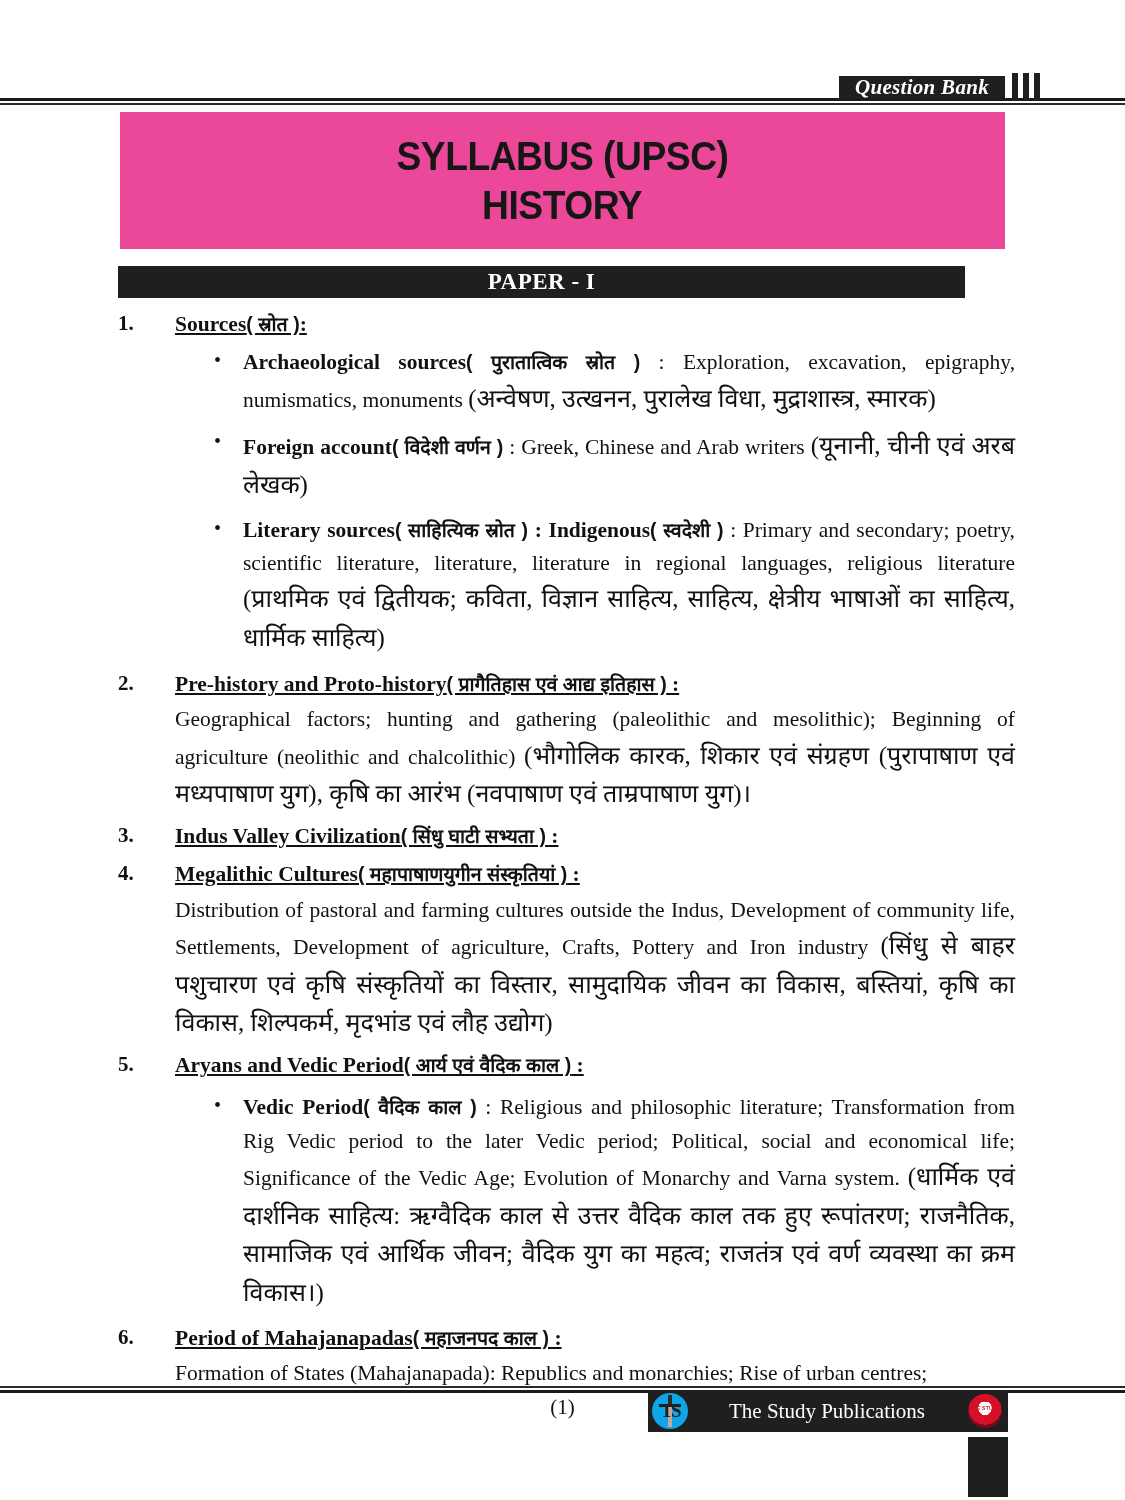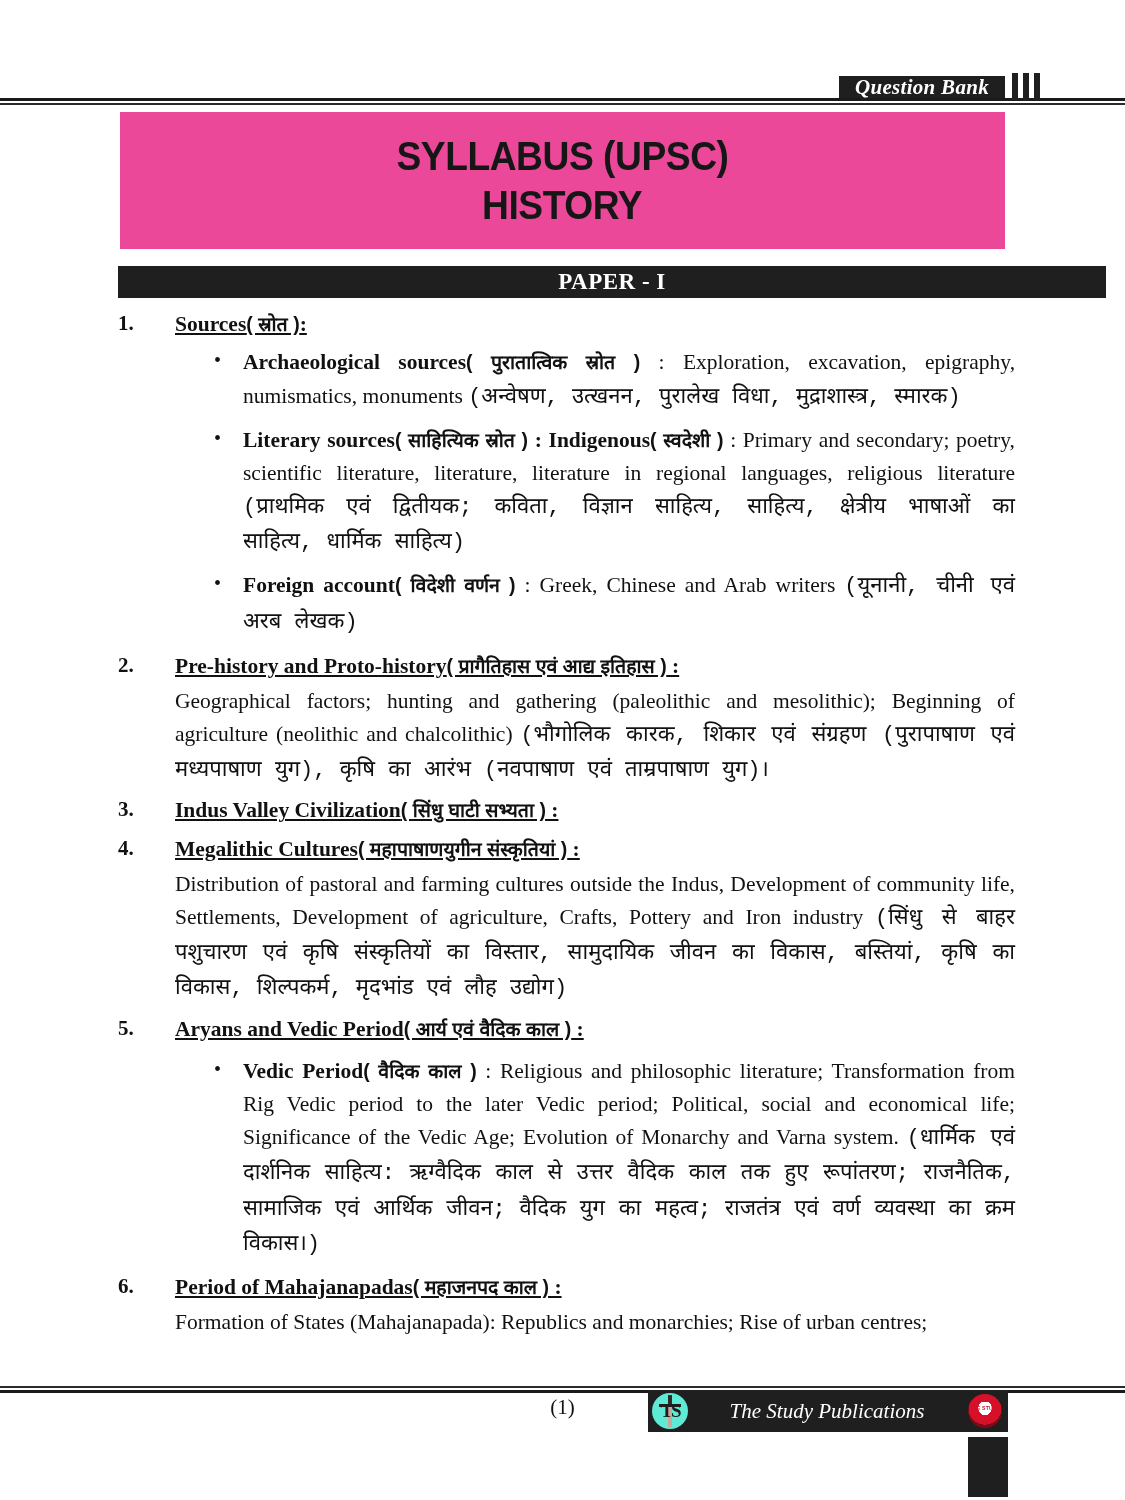--- a/index.html
+++ b/index.html
@@ -102,21 +102,21 @@
     letter-spacing: -0.5px;
     text-align: center;
     transform: scaleX(0.93);
   }
 
   
   .paper-bar {
     position: absolute;
     left: 118px;
     top: 266px;
-    width: 988px;
+    width: 847px;
     height: 32px;
     background: #1f1f1f;
     color: #ffffff;
     display: flex;
     align-items: center;
     justify-content: center;
     font-weight: bold;
     font-size: 23px;
     letter-spacing: 0.5px;
   }
@@ -171,22 +171,22 @@
   .bullet::before {
     content: "\2022";
     position: absolute;
     left: 4px;
     top: -1px;
     font-size: 20px;
     line-height: 1.55;
   }
   .bullet b { font-weight: bold; }
   .dev {
-    font-family: Liberation Mono, monospace;
-    font-size: 22px;
+    font-family: Liberation Serif, serif;
+    font-size: 25px;
   }
   .dev-b {
     font-family: "Liberation Sans", "DejaVu Sans", sans-serif;
     font-size: 19.5px;
     font-weight: bold;
   }
 
   
   .page-num {
     position: absolute;
@@ -203,21 +203,21 @@
     width: 360px;
     height: 42px;
     background: #1f1f1f;
     display: flex;
     align-items: center;
   }
   .brand-logo {
     width: 36px;
     height: 36px;
     border-radius: 50%;
-    background: #5eead4;
+    background: #0ea5e9;
     margin-left: 4px;
     position: relative;
     flex: 0 0 auto;
     overflow: hidden;
   }
   .brand-logo .sword {
     position: absolute;
     left: 16px;
     top: 2px;
     width: 4px;
@@ -241,21 +241,20 @@
     font-size: 19px;
     color: #1f1f1f;
     letter-spacing: -2px;
   }
   .brand-name {
     flex: 1 1 auto;
     text-align: center;
     color: #ffffff;
     font-size: 21px;
     padding-right: 2px;
-    font-style: italic;
   }
   .brand-seal {
     width: 34px;
     height: 34px;
     border-radius: 50%;
     background: radial-gradient(circle at 50% 42%, #ffffff 0 26%, #d7102a 26% 63%, #7d0a18 63% 100%);
     margin-right: 6px;
     flex: 0 0 auto;
     position: relative;
   }
@@ -309,24 +308,24 @@
   <div class="item" style="margin-bottom:10px;">
     <span class="item-num">1.</span>
     <div class="item-head">
       <span>Sources</span><span class="dev-b">( स्रोत )</span><span>:</span>
     </div>
     <div class="bullets">
       <div class="bullet">
         <b>Archaeological sources</b><span class="dev-b">( पुरातात्विक  स्रोत )</span><span> : Exploration, excavation, epigraphy, numismatics, monuments </span><span class="dev">(अन्वेषण, उत्खनन, पुरालेख विधा, मुद्राशास्त्र, स्मारक)</span>
       </div>
       <div class="bullet">
-        <b>Literary sources</b><span class="dev-b">( साहित्यिक स्रोत )</span><b> : Indigenous</b><span class="dev-b">( स्वदेशी )</span><span> : Primary and secondary; poetry, scientific literature, literature, literature in regional languages, religious literature </span><span class="dev">(प्राथमिक एवं द्वितीयक; कविता, विज्ञान साहित्य, साहित्य, क्षेत्रीय भाषाओं का साहित्य, धार्मिक साहित्य)</span>
+        <b>Foreign account</b><span class="dev-b">( विदेशी वर्णन )</span><span> : Greek, Chinese and Arab writers </span><span class="dev">(यूनानी, चीनी एवं अरब लेखक)</span>
       </div>
       <div class="bullet">
-        <b>Foreign account</b><span class="dev-b">( विदेशी वर्णन )</span><span> : Greek, Chinese and Arab writers </span><span class="dev">(यूनानी, चीनी एवं अरब लेखक)</span>
+        <b>Literary sources</b><span class="dev-b">( साहित्यिक स्रोत )</span><b> : Indigenous</b><span class="dev-b">( स्वदेशी )</span><span> : Primary and secondary; poetry, scientific literature, literature, literature in regional languages, religious literature </span><span class="dev">(प्राथमिक एवं द्वितीयक; कविता, विज्ञान साहित्य, साहित्य, क्षेत्रीय भाषाओं का साहित्य, धार्मिक साहित्य)</span>
       </div>
     </div>
   </div>
 
   <div class="item">
     <span class="item-num">2.</span>
     <div class="item-head">
       <span>Pre-history and Proto-history</span><span class="dev-b">( प्रागैतिहास एवं आद्य इतिहास )</span><span> :</span>
     </div>
     <div class="item-para">

